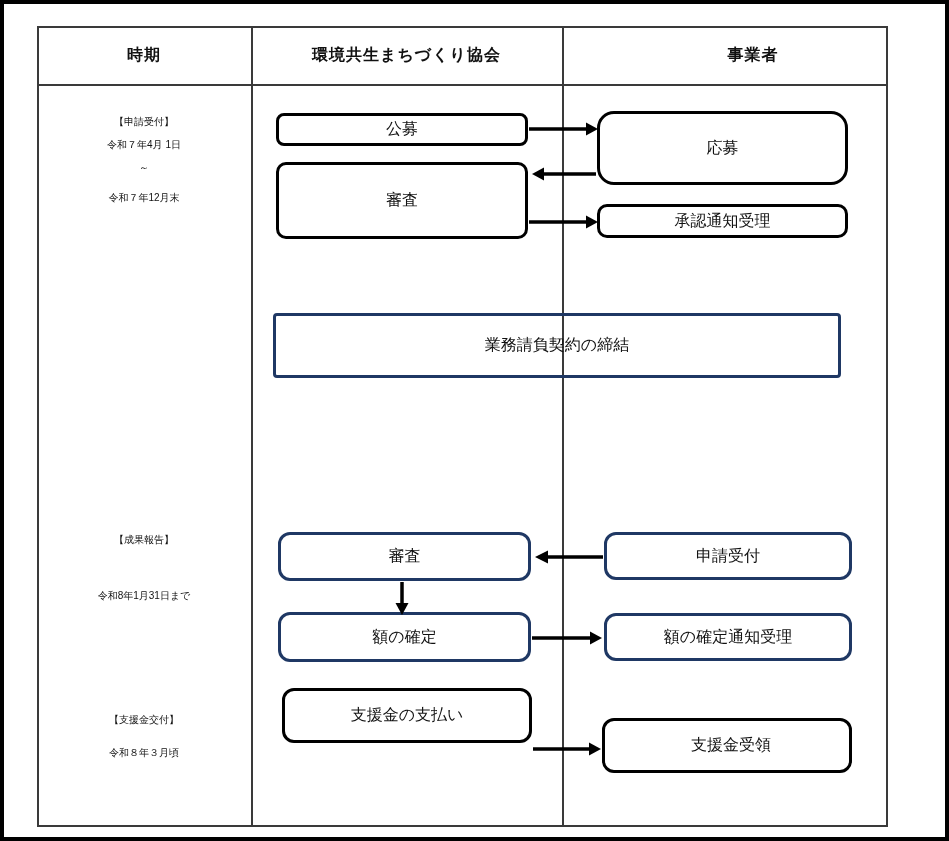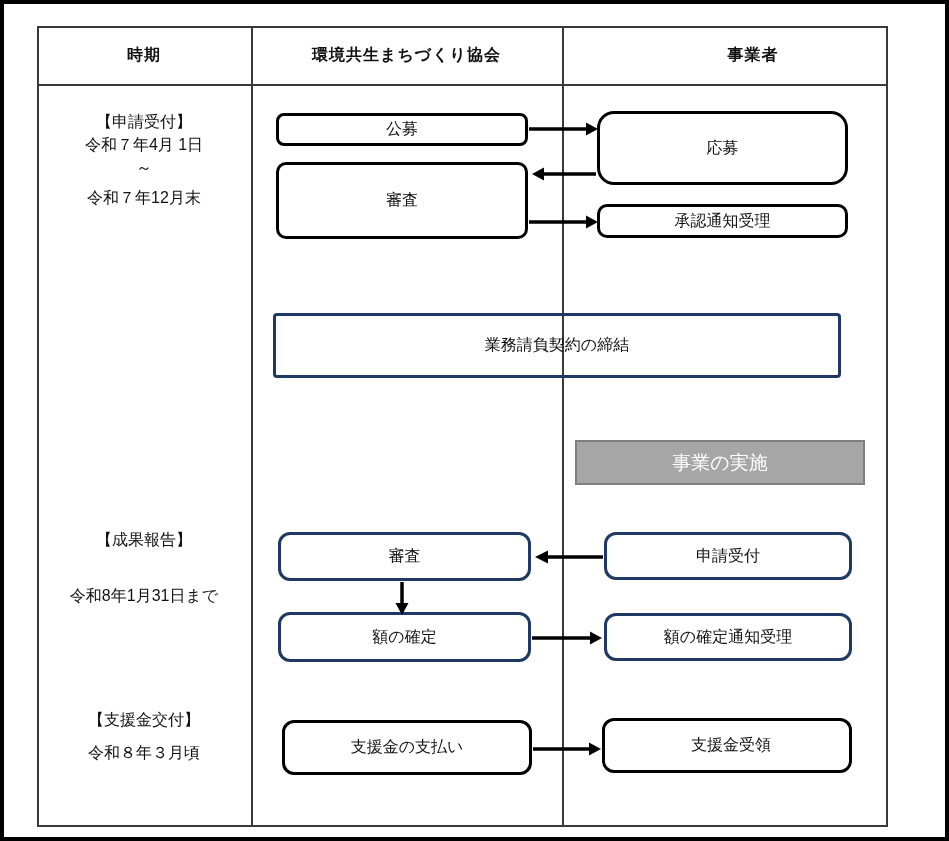--- a/index.html
+++ b/index.html
@@ -48,21 +48,21 @@
     position:absolute;top:26px;height:58px;
     display:flex;align-items:center;justify-content:center;
     font-weight:bold;font-size:16px;letter-spacing:1px;
   }
   .hcell.c1{left:37px;width:214px;}
   .hcell.c2{left:251px;width:311px;}
   .hcell.c3{left:562px;width:382px;}
 
   .period{
     position:absolute;left:42px;width:204px;
-    text-align:center;font-size:16px;line-height:23px;
+    text-align:center;font-size:10px;line-height:23px;
   }
   .period .gap{display:block;margin-top:7px;}
   .period span{display:block;}
 
   .fbox{
     position:absolute;
     display:flex;align-items:center;justify-content:center;
     font-size:16px;text-align:center;
     background:transparent;
   }
@@ -77,21 +77,21 @@
   .box-impl{
     position:absolute;left:575px;top:440px;width:290px;height:45px;
     background:var(--gray_fill);border:2px solid var(--gray_border);
     color:#ffffff;font-size:19px;
     display:flex;align-items:center;justify-content:center;
   }
   .box-shinsa2   {left:278px;top:532px;width:253px;height:49px;border-radius:12px;}
   .box-gaku      {left:278px;top:612px;width:253px;height:50px;border-radius:12px;}
   .box-seika     {left:604px;top:532px;width:248px;height:48px;border-radius:12px;}
   .box-gakutsuchi{left:604px;top:613px;width:248px;height:48px;border-radius:12px;}
-  .box-shiharai  {left:282px;top:720px;width:250px;height:55px;border-radius:12px;}
+  .box-shiharai  {left:282px;top:688px;width:250px;height:55px;border-radius:12px;}
   .box-juryou    {left:602px;top:718px;width:250px;height:55px;border-radius:12px;padding-left:8px;}
 
   .arrow-layer{
     position:absolute;inset:0;
     pointer-events:none;
   }
 </style>
 </head>
 <body>
 
@@ -112,21 +112,20 @@
     <span>～</span>
     <span class="gap">令和７年12月末</span>
   </div>
 
   <div class="fbox black-box box-koubo">公募</div>
   <div class="fbox black-box box-shinsa1">審査</div>
   <div class="fbox black-box box-oubo">応募</div>
   <div class="fbox black-box box-shounin">承認通知受理</div>
 
   <div class="fbox navy-box box-contract">業務請負契約の締結</div>
-  <div class="box-impl">事業の実施</div>
 
   <div class="period" style="top:528px;">
     <span>【成果報告】</span>
   </div>
   <div class="period" style="top:584px;">
     <span>令和8年1月31日まで</span>
   </div>
 
   <div class="fbox navy-box box-shinsa2">審査</div>
   <div class="fbox navy-box box-gaku">額の確定</div>

